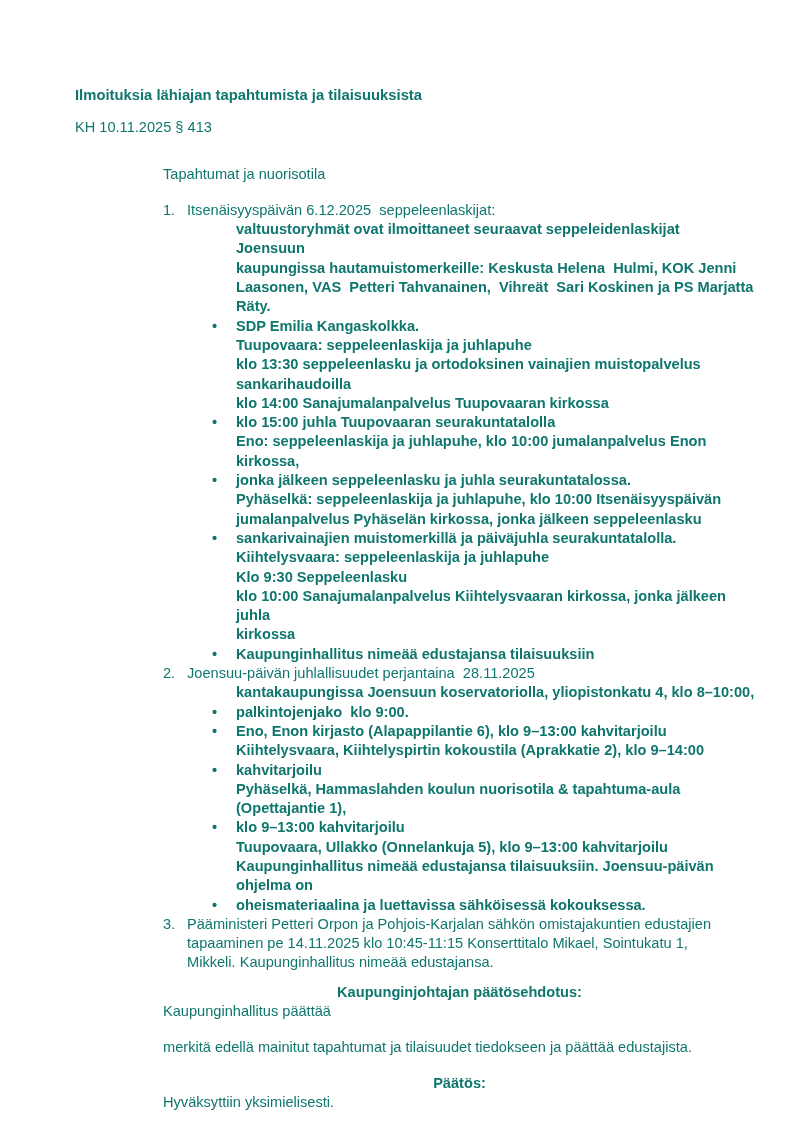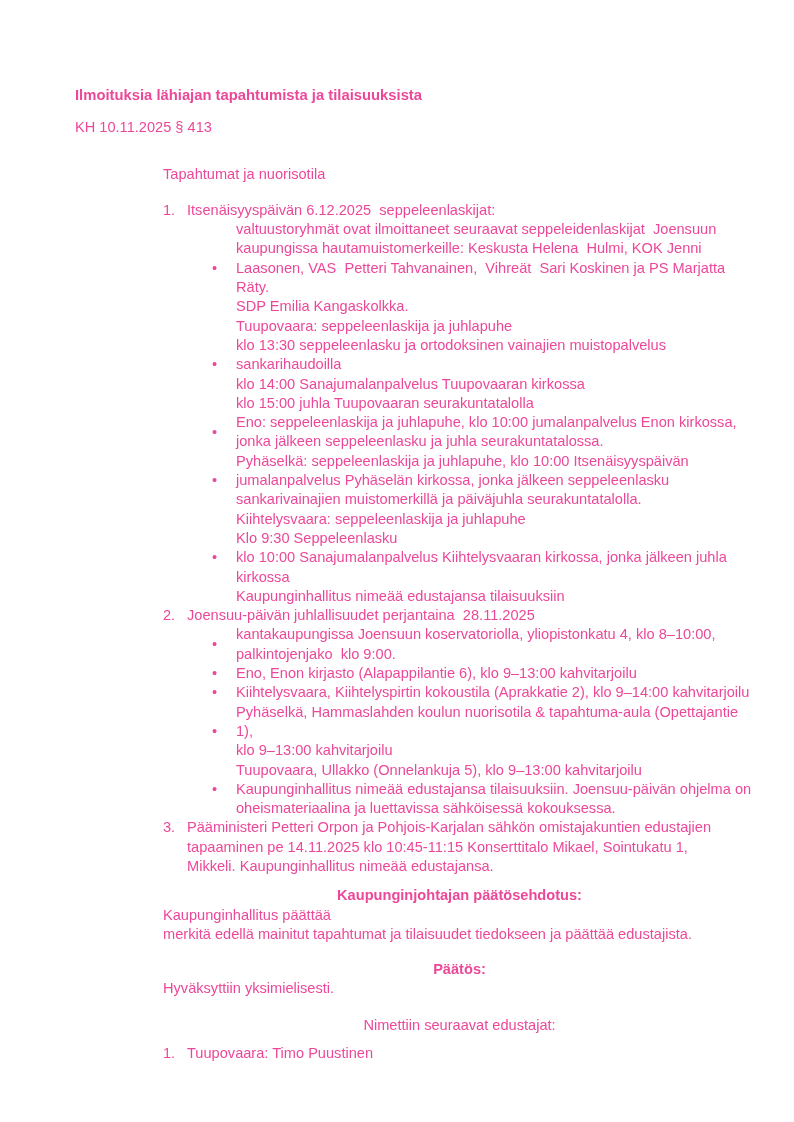--- a/index.html
+++ b/index.html
@@ -2,45 +2,45 @@
 <html><head>
 <meta charset="utf-8">
 <style>
   * { box-sizing: border-box; }
   html, body { margin: 0; padding: 0; background: #ffffff; }
   .page {
     position: relative;
     width: 794px;
     height: 1122px;
     background: #ffffff;
-    color: #ec4899;
+    color: #0f766e;
     font-family: "Liberation Sans", "DejaVu Sans", sans-serif;
     font-size: 14.6px;
     line-height: 19.3px;
     padding: 86px 38px 0 75px;
     overflow: hidden;
   }
   p { margin: 0; }
   .title { font-size: 14.8px; font-weight: bold; margin: 0 0 13px 0; }
   .ref { margin: 0 0 27px 0; }
   .content { margin-left: 88px; }
   .section-heading { margin: 0 0 17px 0; }
   .num-list { list-style: none; margin: 0; padding: 0; }
   .n-item { display: flex; align-items: flex-start; }
   .num { flex: 0 0 24px; }
   .li-body { flex: 1; min-width: 0; }
   .li-text { white-space: pre-wrap; }
   .bullets { list-style: none; margin: 0; padding: 0; }
-  .b-item { display: flex; align-items: center; padding-left: 25px; }
+  .b-item { display: flex; align-items: flex-end; padding-left: 25px; font-weight: bold; }
   .dot { flex: 0 0 24px; }
   .dot::before { content: "\2022"; }
   .b-text { flex: 1; min-width: 0; white-space: pre-wrap; }
   .bold { font-weight: bold; text-align: center; }
   .mt-a { margin-top: 10px; }
-  .mt-b { margin-top: 0; }
+  .mt-b { margin-top: 17px; }
   .mt-c { margin-top: 16px; }
   .mt-d { margin-top: 17px; text-align: center; }
   .mt-e { margin-top: 9px; }
 </style>
 </head>
 <body>
 
 <div class="page">
 
   <p class="title">Ilmoituksia lähiajan tapahtumista ja tilaisuuksista</p>

